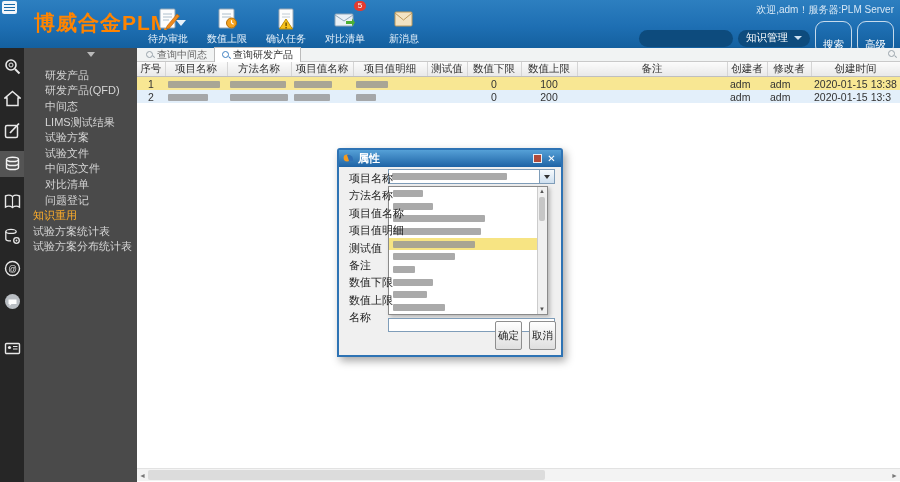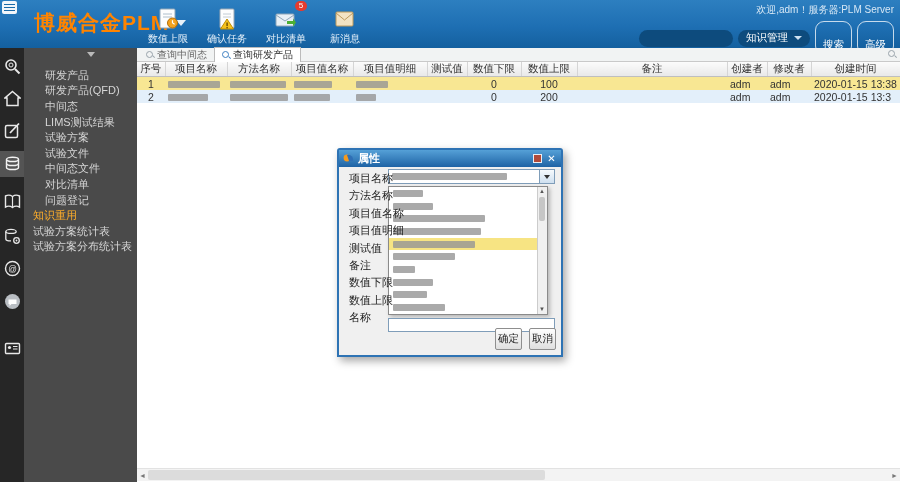--- a/index.html
+++ b/index.html
@@ -91,39 +91,51 @@
     box-shadow:2px 2px 4px rgba(0,0,0,.25);box-sizing:border-box;overflow:hidden;}
   .dditem{height:12.7px;display:flex;align-items:center;padding-left:4px;cursor:pointer;}
   .dditem.hl{background:#f7e483;}
   .ddscroll{position:absolute;right:0;top:0;bottom:0;width:9px;background:#f0f0f0;border-left:1px solid #ccc;}
   .dds-arrow{position:absolute;left:0;width:8px;height:9px;font-size:6px;color:#555;text-align:center;line-height:9px;cursor:pointer;}
   .dds-up{top:0;} .dds-down{bottom:0;}
   .dds-thumb{position:absolute;left:1px;top:10px;width:6px;height:24px;background:#c6c6c6;border-radius:2px;cursor:pointer;}
   .name-input{position:absolute;left:49px;top:151px;width:167px;height:14px;background:#fff;border:1px solid #7f9db9;
     box-sizing:border-box;font-size:11px;padding:0 3px;outline:none;}
   .dlg-btns{position:absolute;right:5px;bottom:5px;display:flex;gap:7px;}
-  .dlg-btn{width:27px;height:22px;font-size:10.5px;color:#222;background:linear-gradient(#fefefe,#dfdfdf);
+  .dlg-btn{width:27px;height:29px;font-size:10.5px;color:#222;background:linear-gradient(#fefefe,#dfdfdf);
     border:1px solid #8e8e8e;border-radius:2px;padding:0;cursor:pointer;font-family:inherit;}
 </style>
 </head>
 <body>
 
 <div class="screen">
 
   <header class="topbar">
     <div class="app-menu">
         <i></i>
         <i></i>
         <i></i>
       </div>
     <div class="logo">
       <span>博威合金PLM</span>
       <span class="caret"></span>
     </div>
     <div class="toolbar" id="toolbar">
+        <div class="tb-item">
+          <div class="tb-ico">
+            <svg width="26" height="24" viewBox="0 0 26 24">
+              <rect x="5" y="2" width="15" height="19" rx="1" fill="#fdfdfd" stroke="#8fa6b8"></rect>
+              <line x1="8" y1="7" x2="17" y2="7" stroke="#aebfcc"></line>
+              <line x1="8" y1="10" x2="17" y2="10" stroke="#aebfcc"></line>
+              <line x1="8" y1="13" x2="14" y2="13" stroke="#aebfcc"></line>
+              <polygon points="12,19 22,7 24.5,9 14.5,21 11,22" fill="#f08a1d" stroke="#b35f08" stroke-width="0.6"></polygon>
+            </svg>
+          </div>
+          <div class="tb-label">待办审批</div>
+        </div>
         <div class="tb-item">
           <div class="tb-ico">
             <svg width="26" height="24" viewBox="0 0 26 24">
               <rect x="5" y="2" width="15" height="19" rx="1" fill="#fdfdfd" stroke="#8fa6b8"></rect>
               <line x1="8" y1="7" x2="17" y2="7" stroke="#aebfcc"></line>
               <line x1="8" y1="10" x2="17" y2="10" stroke="#aebfcc"></line>
               <circle cx="17.5" cy="16" r="5" fill="#f5a21e" stroke="#b36d08"></circle>
               <line x1="17.5" y1="16" x2="17.5" y2="13.2" stroke="#fff" stroke-width="1.2"></line>
               <line x1="17.5" y1="16" x2="19.6" y2="17.2" stroke="#fff" stroke-width="1.2"></line>
             </svg>

